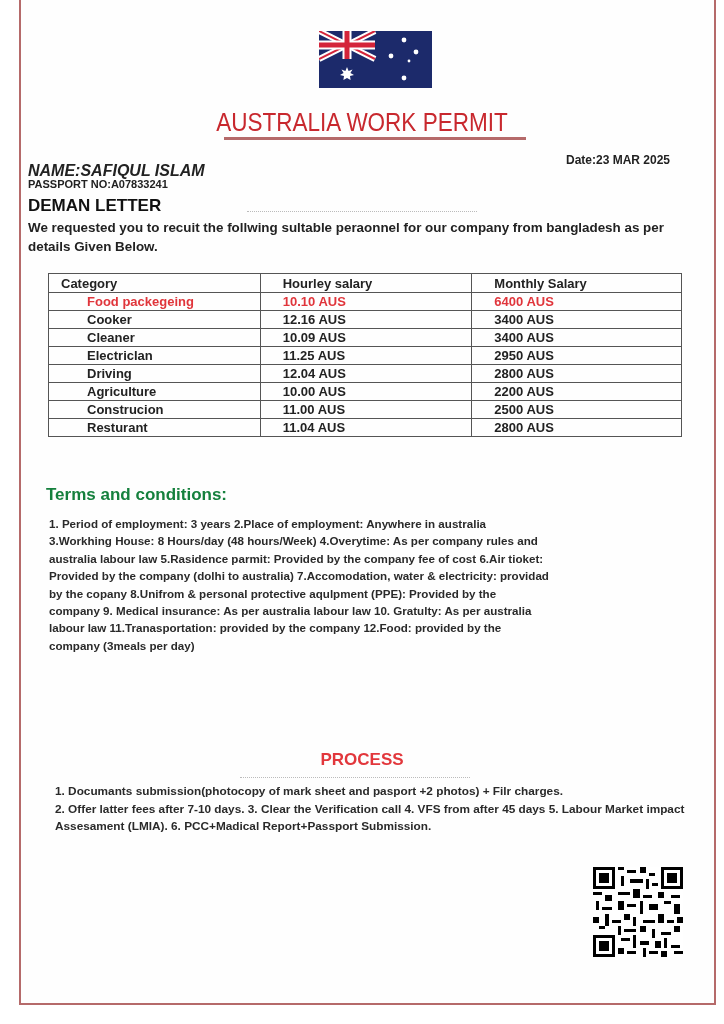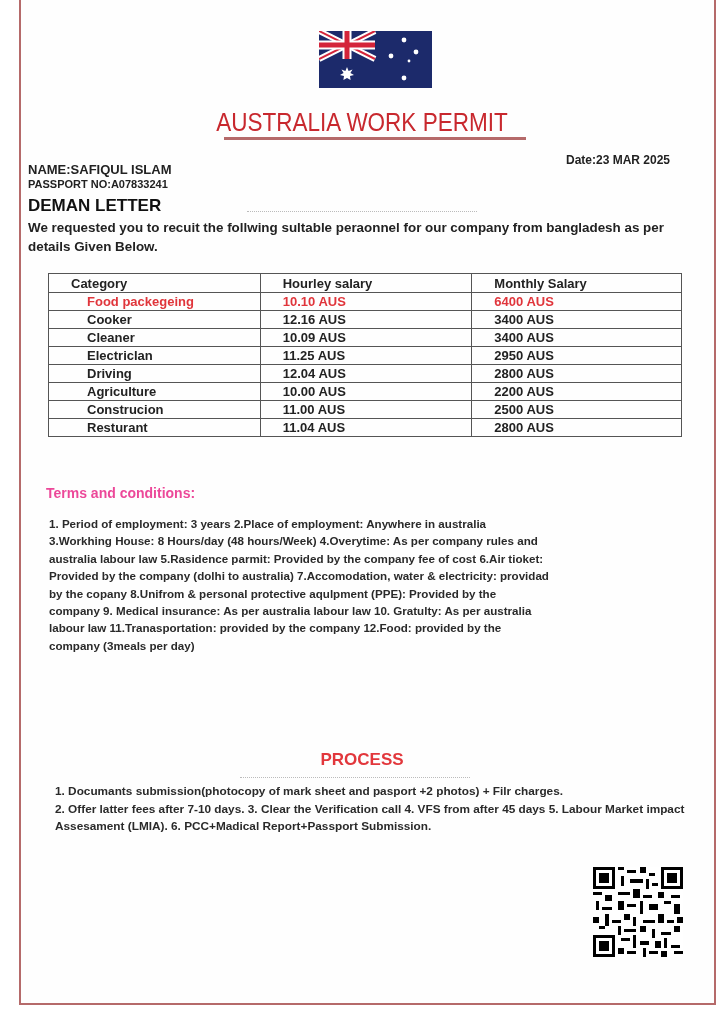--- a/index.html
+++ b/index.html
@@ -6,34 +6,34 @@
   body { width:724px; height:1024px; background:#ffffff; position:relative; overflow:hidden;
          font-family:"Liberation Sans", sans-serif; color:#1a1a1a; }
   .frame { position:absolute; left:19px; top:-4px; width:697px; height:1009px;
            border:2px solid #b56a6a; border-top:none; box-sizing:border-box; background:#fefefe; }
   .flag { position:absolute; left:319px; top:31px; width:113px; height:57px; }
   .title { position:absolute; left:0; width:724px; top:108px; text-align:center;
            font-family:"Liberation Sans", sans-serif; font-size:25px; color:#c8282e; letter-spacing:0px;
            transform:scaleX(0.9); transform-origin:center; }
   .title-rule { position:absolute; left:224px; top:137px; width:302px; height:3px; background:#b56a6a; }
   .date { position:absolute; left:566px; top:153px; font-size:12px; font-weight:bold; color:#222; }
-  .name { position:absolute; left:28px; top:162px; font-size:13px; font-weight:bold; color:#222; }
+  .name { position:absolute; left:28px; top:162px; font-size:16px; font-weight:bold; color:#222;font-style:italic; }
   .passport { position:absolute; left:28px; top:178px; font-size:11px; font-weight:bold; color:#222; }
   .letter-head { position:absolute; left:28px; top:196px; font-size:17px; font-weight:bold; color:#111; }
   .dotted { position:absolute; height:0; border-top:1px dotted #bbb; }
   .intro { position:absolute; left:28px; top:218px; width:680px; font-size:13.4px; font-weight:bold;
            line-height:19px; color:#222; }
   table.sal { position:absolute; left:48px; top:273px; width:634px; border-collapse:collapse; }
   table.sal td, table.sal th { border:1.5px solid #555; padding:0 0 0 22px; height:17px; line-height:17px;
            font-size:13px; font-weight:bold; text-align:left; color:#222; }
-  table.sal th { font-weight:bold; padding-left:22px; height:18px; }
+  table.sal th { font-weight:bold; padding-left:12px; height:18px; }
   table.sal td:first-child { padding-left:38px; }
   table.sal col.c1 { width:212px; } table.sal col.c2 { width:212px; } table.sal col.c3 { width:210px; }
   tr.hl td { color:#e0353b; }
-  .terms-h { position:absolute; left:46px; top:485px; font-size:14px; font-weight:bold; color:#ec4899; }
+  .terms-h { position:absolute; left:46px; top:485px; font-size:17px; font-weight:bold; color:#15803d; }
   .terms { position:absolute; left:49px; top:515px; width:500px; font-size:11.6px; font-weight:bold;
            line-height:17.4px; color:#2a2a2a; }
   .process-h { position:absolute; left:0; width:724px; text-align:center; top:750px; font-size:17px;
            font-weight:bold; color:#e2373c; }
   .process { position:absolute; left:55px; top:783px; width:640px; font-size:11.8px; font-weight:bold;
            line-height:17.5px; color:#2a2a2a; }
   .qr { position:absolute; left:593px; top:867px; width:90px; height:90px; }
 </style>
 </head>
 <body>

